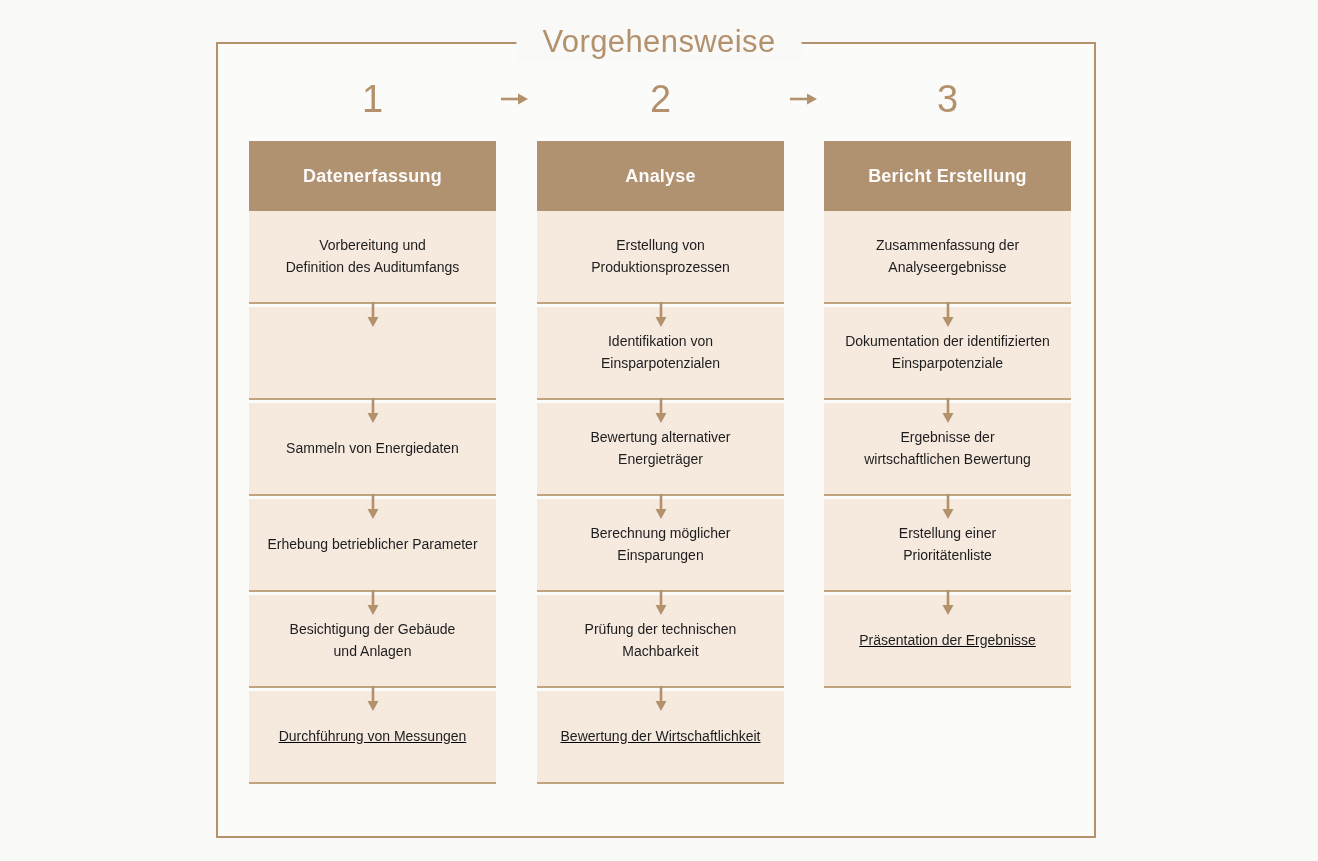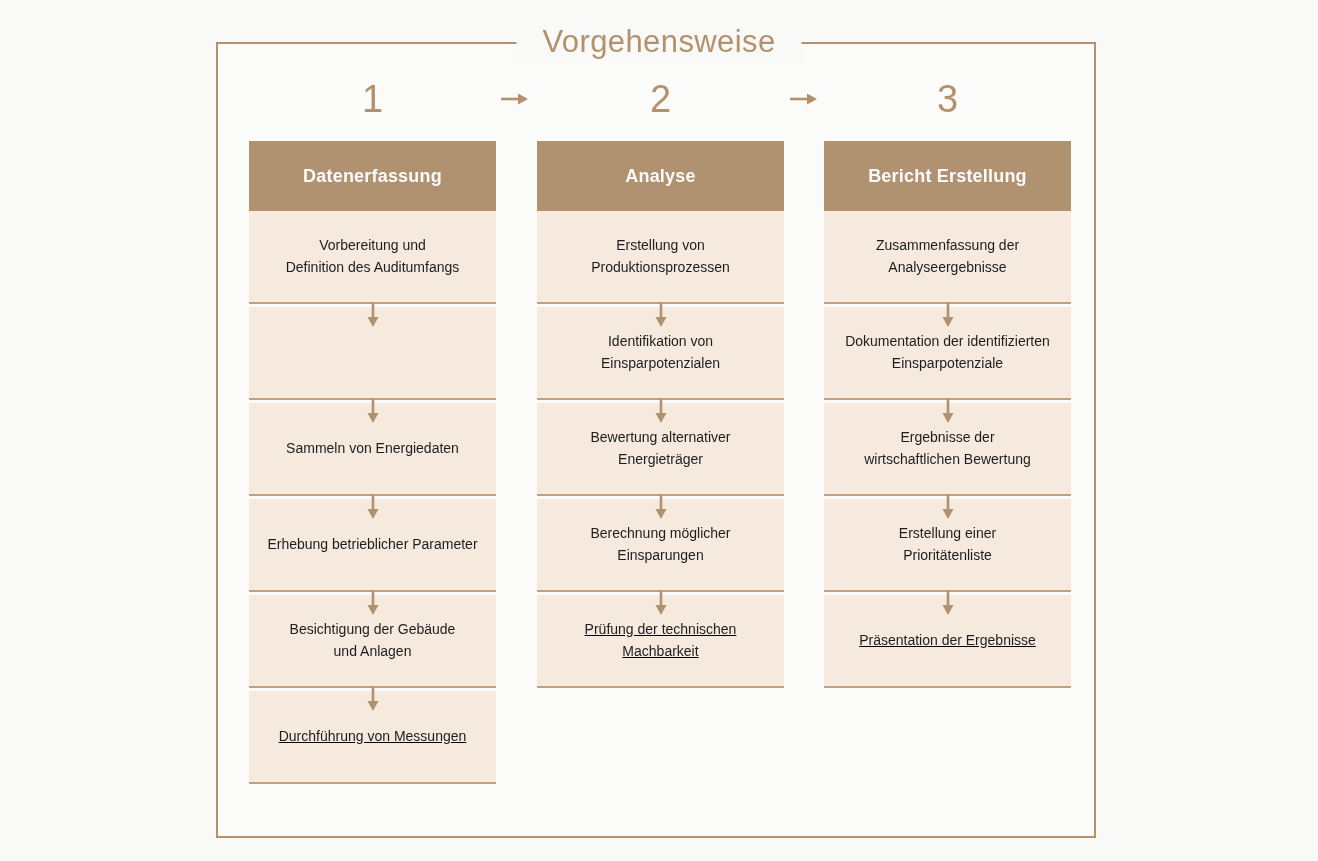--- a/index.html
+++ b/index.html
@@ -211,20 +211,27 @@
 Einsparungen</div>
     </div>
     <div class="step">
       <svg class="down-arrow" viewBox="0 0 16 26">
           <line x1="8" y1="0" x2="8" y2="16" stroke="currentColor" stroke-width="2.6"></line>
           <path d="M2.5 15 L13.5 15 L8 25 Z" fill="currentColor"></path>
         </svg>
       <div class="step-label">Prüfung der technischen
 Machbarkeit</div>
     </div>
+    <div class="step">
+      <svg class="down-arrow" viewBox="0 0 16 26">
+          <line x1="8" y1="0" x2="8" y2="16" stroke="currentColor" stroke-width="2.6"></line>
+          <path d="M2.5 15 L13.5 15 L8 25 Z" fill="currentColor"></path>
+        </svg>
+      <div class="step-label">Bewertung der Wirtschaftlichkeit</div>
+    </div>
   </div>
 
   <div class="column col-3">
     <div class="col-header">Bericht Erstellung</div>
     <div class="step">
       <div class="step-label">Zusammenfassung der
 Analyseergebnisse</div>
     </div>
     <div class="step">
       <svg class="down-arrow" viewBox="0 0 16 26">

